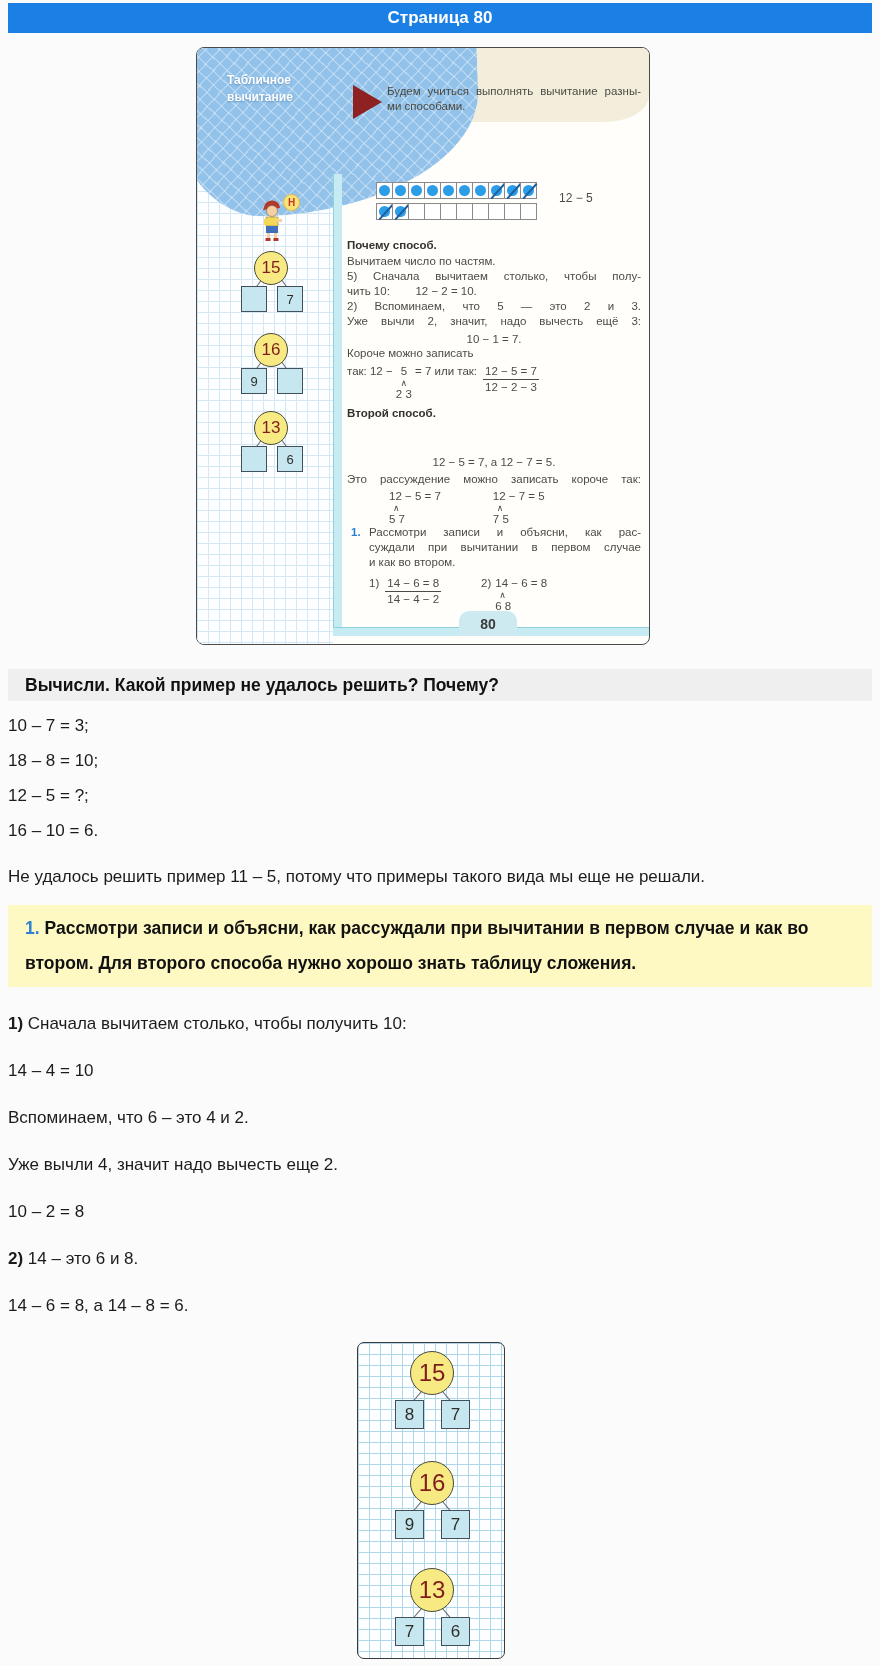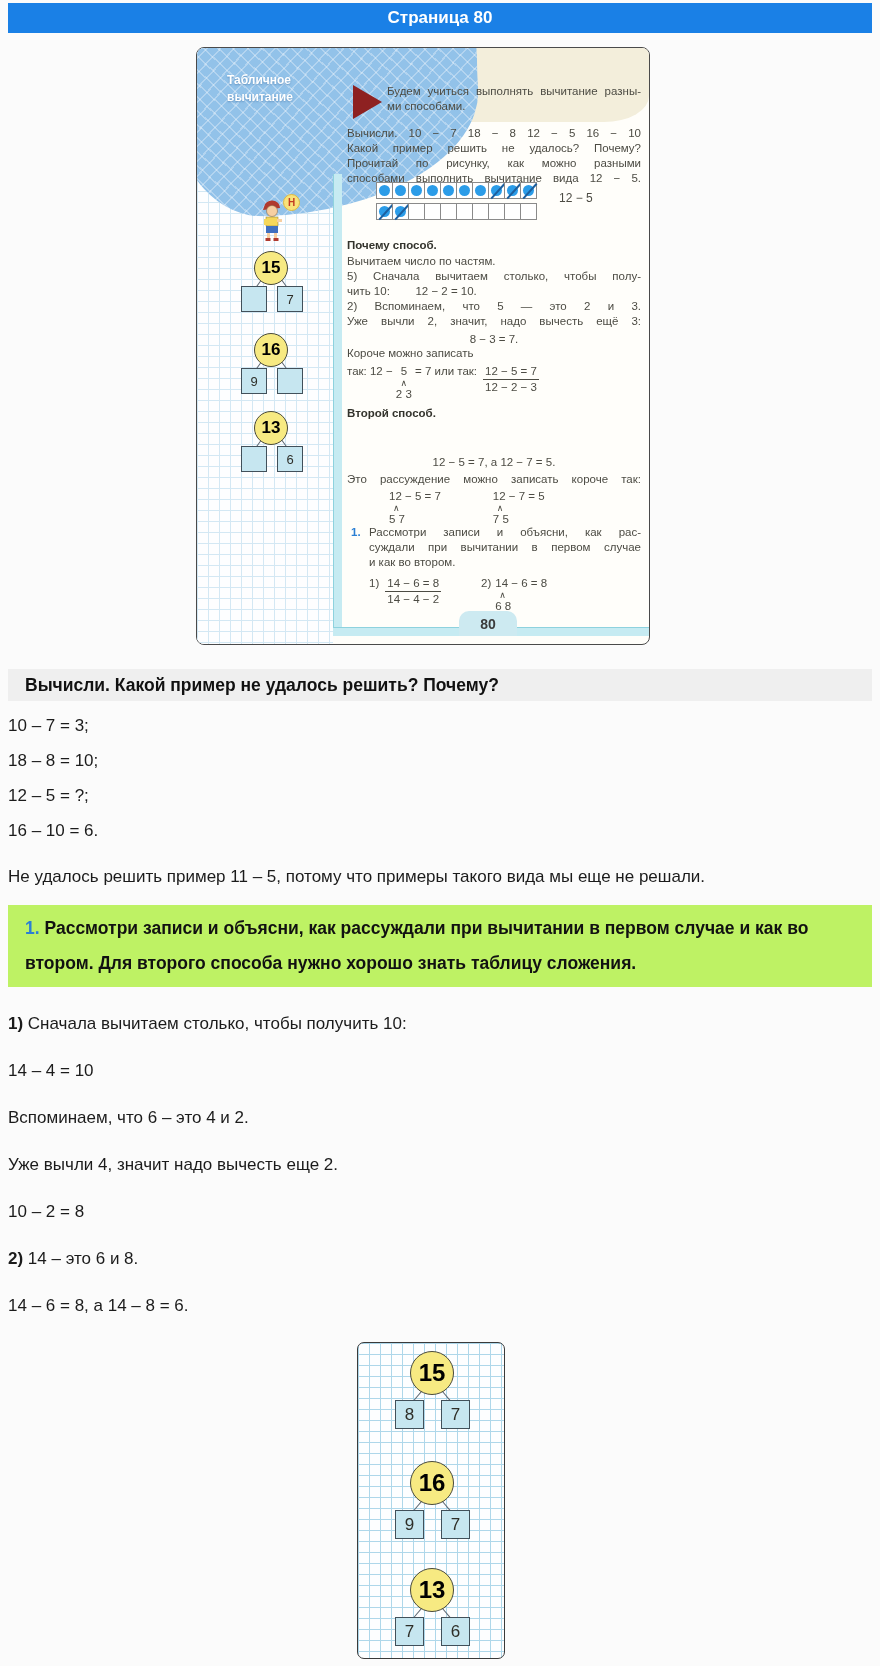--- a/index.html
+++ b/index.html
@@ -55,21 +55,21 @@
   .badge {
     position:absolute; left:86px; top:146px; width:17px; height:17px;
     background:#f8e27a; border:1px solid #dfb93f; border-radius:50%;
     color:#c23b22; font-size:10px; font-weight:bold;
     display:flex; align-items:center; justify-content:center;
   }
   
   .bond { position:absolute; }
   .b-circle {
     position:absolute; border-radius:50%; background:#f7ea82; border:1.5px solid #4a4a3a;
-    display:flex; align-items:center; justify-content:center; font-weight:bold; color:#000000;
+    display:flex; align-items:center; justify-content:center; font-weight:normal; color:#7f1d1d;
   }
   .b-sq {
     position:absolute; background:#c6e6f0; border:1.5px solid #41505a;
     display:flex; align-items:center; justify-content:center; color:#2e2e28;
   }
   .b-line { position:absolute; width:1.2px; background:#5c6670; }
   .m-bond { left:0; width:136px; height:64px; }
   .m-bond .b-circle { left:57px; top:0; width:34px; height:34px; font-size:17px; }
   .m-bond .b-sq { width:26px; height:26px; top:35px; font-size:13px; }
   .m-bond .sq-l { left:44px; } .m-bond .sq-r { left:80px; }
@@ -109,21 +109,21 @@
   .caret::before { content:"\2227"; }
   .frac { display:inline-flex; flex-direction:column; align-items:center; margin-left:6px; }
   .frac .top { border-bottom:1px solid #4c4b43; padding:0 2px; }
   .ex-num-blue { color:#2b7fd4; font-weight:bold; }
   
   .sol-h {
     margin:24px 8px 0; background:#efefef; padding:5px 17px;
     font-size:17.5px; font-weight:bold; color:#111; line-height:22px;
   }
   .sol-h2 {
-    margin:18px 8px 0; background:#bef264; padding:6px 17px;
+    margin:18px 8px 0; background:#fef9c3; padding:6px 17px;
     font-size:17.5px; font-weight:bold; color:#111; line-height:35px;
   }
   .sol-p { margin:15px 0 0 8px; font-size:17px; line-height:20px; color:#1b1b1b; }
   .sol-note { margin-top:26px; }
   .sol-step { margin-top:27px; }
   .sol-step .stnum { font-weight:bold; }
   
   .ans-img {
     position:relative; width:148px; height:317px; margin:26px 0 0 357px;
     border:1.5px solid #3a3a3a; border-radius:7px; overflow:hidden;
@@ -199,26 +199,20 @@
   <div class="tb-content">
 
     <div class="tb-abs" style="top:36px;">
       <div class="tri"></div>
       <div class="intro-text">
         <div class="tb-line j">Будем учиться выполнять вычитание разны-</div>
         <div class="tb-line">ми  способами.</div>
       </div>
     </div>
 
-    <div class="tb-abs" style="top:78px;">
-      <div class="tb-line j">Вычисли. 10 − 7 18 − 8 12 − 5 16 − 10</div>
-      <div class="tb-line j">Какой пример решить не удалось? Почему?</div>
-      <div class="tb-line j">Прочитай по рисунку, как можно разными</div>
-      <div class="tb-line j">способами выполнить вычитание вида 12 − 5.</div>
-    </div>
 
     <div class="dots">
       <div class="dot-row">
           <span class="cell">
             <span class="dot"></span>
           </span>
           <span class="cell">
             <span class="dot"></span>
           </span>
           <span class="cell">
@@ -266,21 +260,21 @@
     </div>
 
     <div class="tb-abs tb-bold" style="top:190px;">Почему  способ.</div>
     <div class="tb-abs" style="top:206px;">
       <div class="tb-line">Вычитаем  число  по  частям.</div>
       <div class="tb-line j">5) Сначала вычитаем столько, чтобы полу-</div>
       <div class="tb-line">чить  10:&nbsp;&nbsp;&nbsp;&nbsp;&nbsp;&nbsp;&nbsp;&nbsp;12 − 2 = 10.</div>
       <div class="tb-line j">2) Вспоминаем, что 5 — это 2 и 3.</div>
       <div class="tb-line j">Уже вычли 2, значит, надо вычесть ещё 3:</div>
     </div>
-    <div class="tb-abs tb-center" style="top:284px;">8 − 3 = 7.</div>
+    <div class="tb-abs tb-center" style="top:284px;">10 − 1 = 7.</div>
     <div class="tb-abs" style="top:298px;">Короче  можно  записать</div>
     <div class="tb-abs formula-row" style="top:316px;">
       <span>так:  12 −&nbsp;</span>
       <span class="vstack">
         <span>5</span>
         <span class="caret"></span>
         <span>2 3</span>
       </span>
       <span>&nbsp;= 7  или  так:</span>
       <span class="frac">

